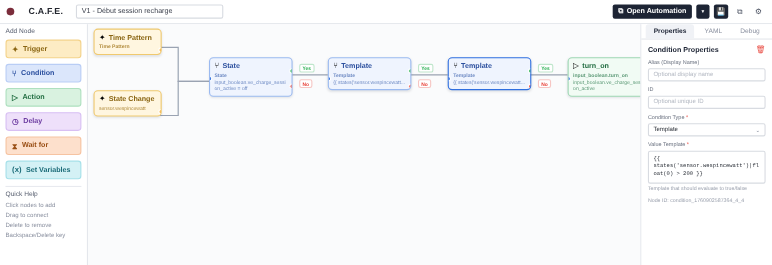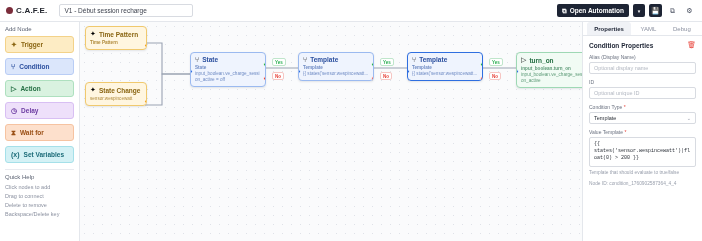--- a/index.html
+++ b/index.html
@@ -13,21 +13,21 @@
 
   
   .topbar {
     height: 22px; flex: 0 0 22px;
     display: flex; align-items: center;
     background: #ffffff;
     border-bottom: 1px solid #e4e7ec;
     padding: 0 6px;
     gap: 6px;
   }
-  .brand { display: flex; align-items: center; gap: 3px; }
+  .brand { display: flex; align-items: center; gap: 13px; }
   .brand-dot { width: 7px; height: 7px; border-radius: 50%; background: #7b2d3b; display: inline-block; }
   .brand-name { font-size: 8px; font-weight: bold; color: #23262e; letter-spacing: .2px; }
   .title-field {
     margin-left: 6px;
     width: 134px; height: 13px;
     border: 1px solid #d8dbe1; border-radius: 2px;
     background: #fff;
     font-size: 6.5px; color: #3a3f4b;
     display: flex; align-items: center;
     padding: 0 4px;

